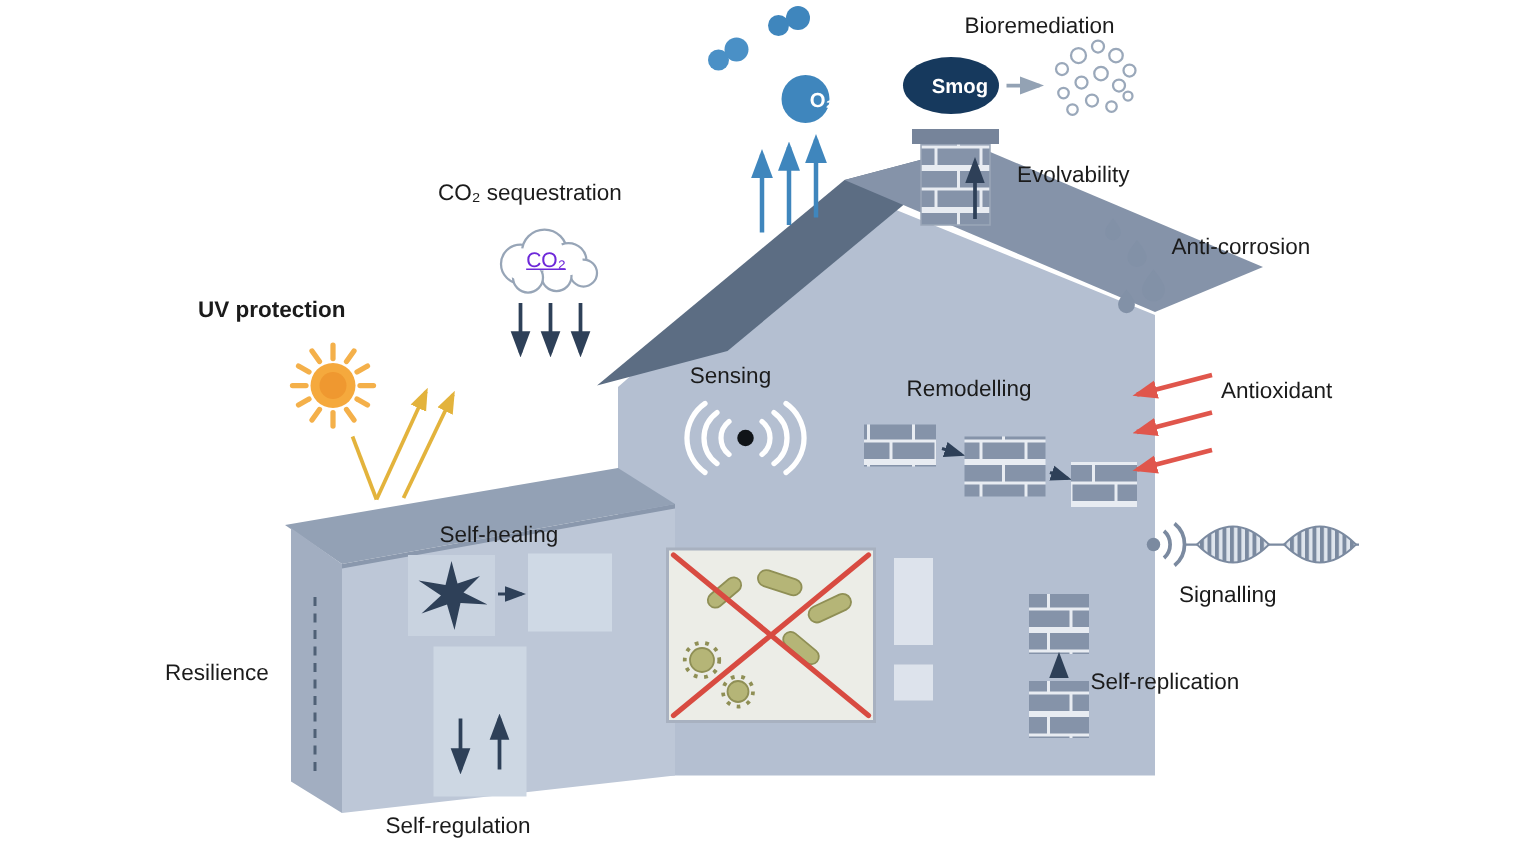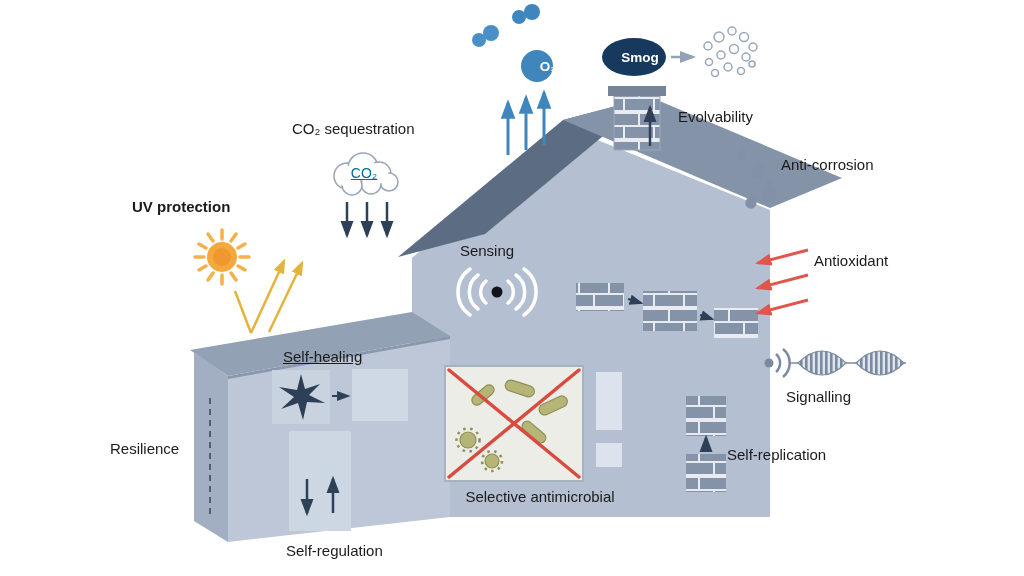--- a/index.html
+++ b/index.html
@@ -8,21 +8,21 @@
     font-family:"Liberation Sans","DejaVu Sans",sans-serif;overflow:hidden;
   }
   .canvas svg{position:absolute;left:0;top:0;}
   .label{
     position:absolute;font-size:15px;color:#1b1b1b;line-height:1.27;
     white-space:nowrap;
   }
   .label.center{text-align:center;}
   .label.wrap{white-space:normal;}
   .label.on-dark{color:#ffffff;font-size:13.5px;font-weight:bold;}
-  .label.in-cloud{font-size:14px;color:#0369a1;text-decoration:underline;}
+  .label.in-cloud{font-size:14px;color:#6d28d9;text-decoration:underline;}
 </style>
 </head>
 <body>
 
 <div class="canvas">
 
   <svg width="1024" height="576" viewBox="0 0 1024 576">
     <defs>
       <marker id="mDark" viewBox="0 0 8 6" refX="6.5" refY="3" markerWidth="7" markerHeight="6" orient="auto">
         <path d="M0,0L8,3L0,6Z" fill="#2e4058"></path>
@@ -225,46 +225,47 @@
     <g>
       <line x1="790" y1="363" x2="906" y2="363" stroke="#7b8aa0" stroke-width="1.5"></line>
       <circle cx="769" cy="363" r="4.5" fill="#7b8aa0"></circle>
       <path d="M776,354 A12,12 0 0 1 776,372" fill="none" stroke="#7b8aa0" stroke-width="2.5"></path>
       <path d="M783,349 A18,18 0 0 1 783,377" fill="none" stroke="#7b8aa0" stroke-width="2.5"></path>
       <path d="M798,363 Q810,351 822,351 Q834,351 846,363 Q834,375 822,375 Q810,375 798,363 Z" fill="url(#stripes)" stroke="#7b8aa0" stroke-width="1.2"></path>
       <path d="M856,363 Q868,351 880,351 Q892,351 904,363 Q892,375 880,375 Q868,375 856,363 Z" fill="url(#stripes)" stroke="#7b8aa0" stroke-width="1.2"></path>
     </g>
   </svg>
 
+  <div class="label center" style="left:608px;top:8px;width:170px;">Bioremediation</div>
 
   <div class="label on-dark center" style="left:604px;top:49px;width:72px;">Smog</div>
 
 
   <div class="label on-dark center" style="left:521px;top:58px;width:54px;">O₂</div>
 
   <div class="label" style="left:292px;top:119px;">CO₂ sequestration</div>
 
   <div class="label in-cloud center" style="left:341px;top:165px;width:46px;">CO₂</div>
 
   <div class="label" style="left:678px;top:107px;">Evolvability</div>
 
   <div class="label" style="left:781px;top:155px;">Anti-corrosion</div>
 
   <div class="label" style="left:132px;top:197px;font-weight:bold;">UV protection</div>
 
   <div class="label center" style="left:427px;top:241px;width:120px;">Sensing</div>
 
+  <div class="label center" style="left:576px;top:250px;width:140px;">Remodelling</div>
 
   <div class="label" style="left:814px;top:251px;">Antioxidant</div>
 
-  <div class="label" style="left:283px;top:347px;text-decoration:underline;">Self-healing</div>
+  <div class="label" style="left:293px;top:347px;">Self-healing</div>
 
   <div class="label" style="left:786px;top:387px;">Signalling</div>
 
   <div class="label" style="left:110px;top:439px;text-align:right;">Resilience</div>
 
   <div class="label" style="left:727px;top:445px;">Self-replication</div>
 
-  <div class="label center" style="left:425px;top:487px;width:230px;">Selective antimicrobial</div>
-
-  <div class="label" style="left:257px;top:541px;margin-left:29px;">Self-regulation</div>
+
+  <div class="label" style="left:257px;top:541px;">Self-regulation</div>
 
 </div>
 
 </body></html>

